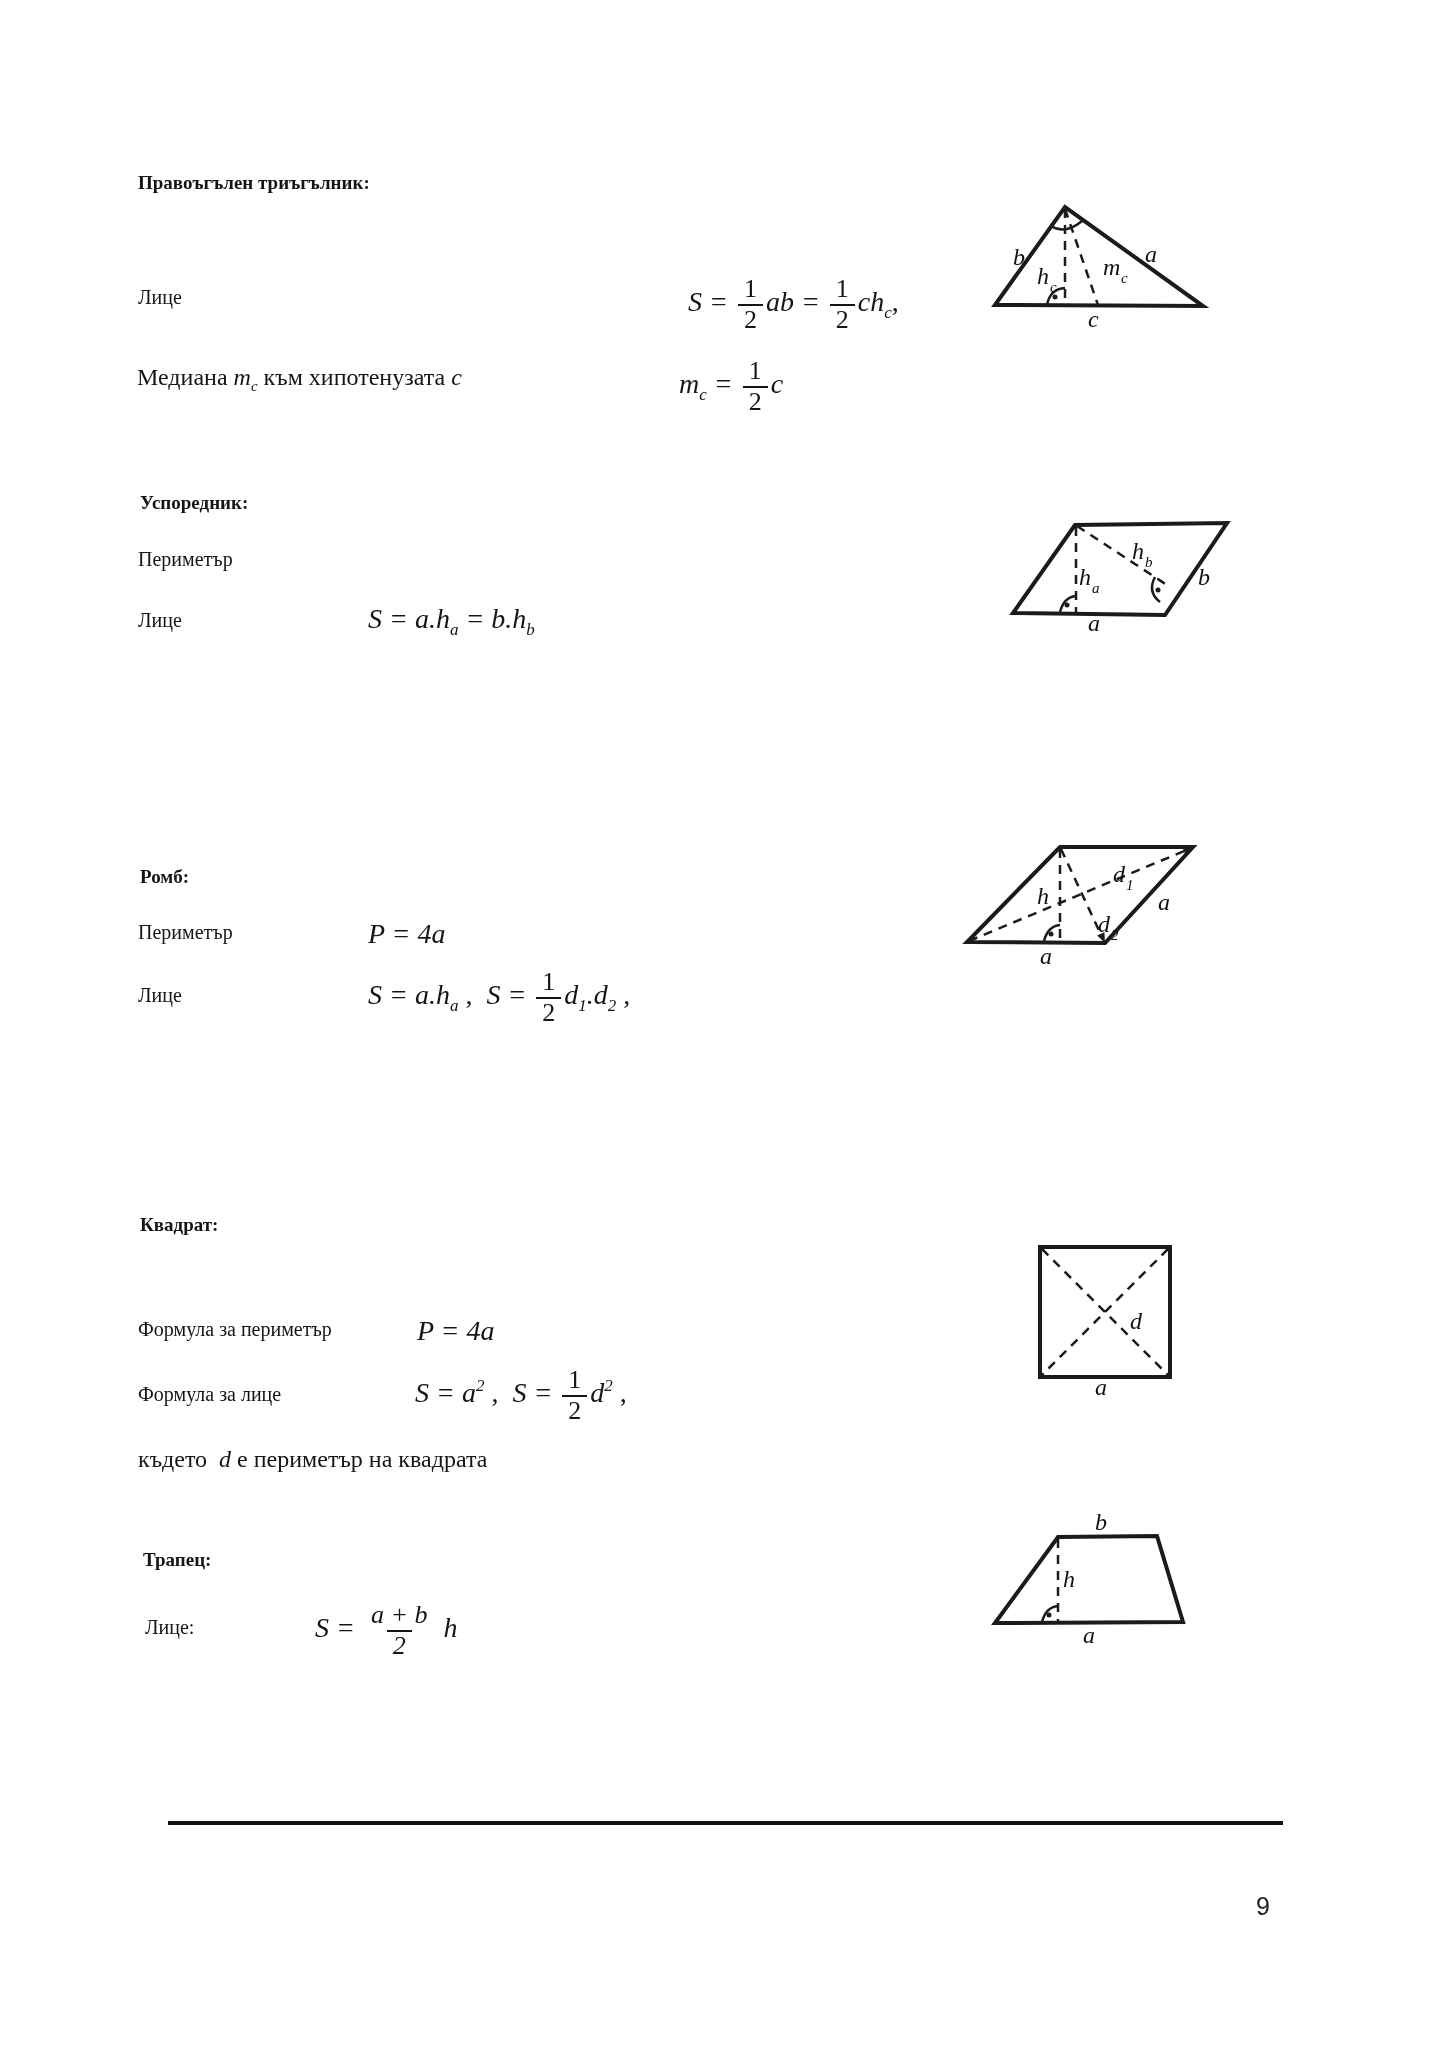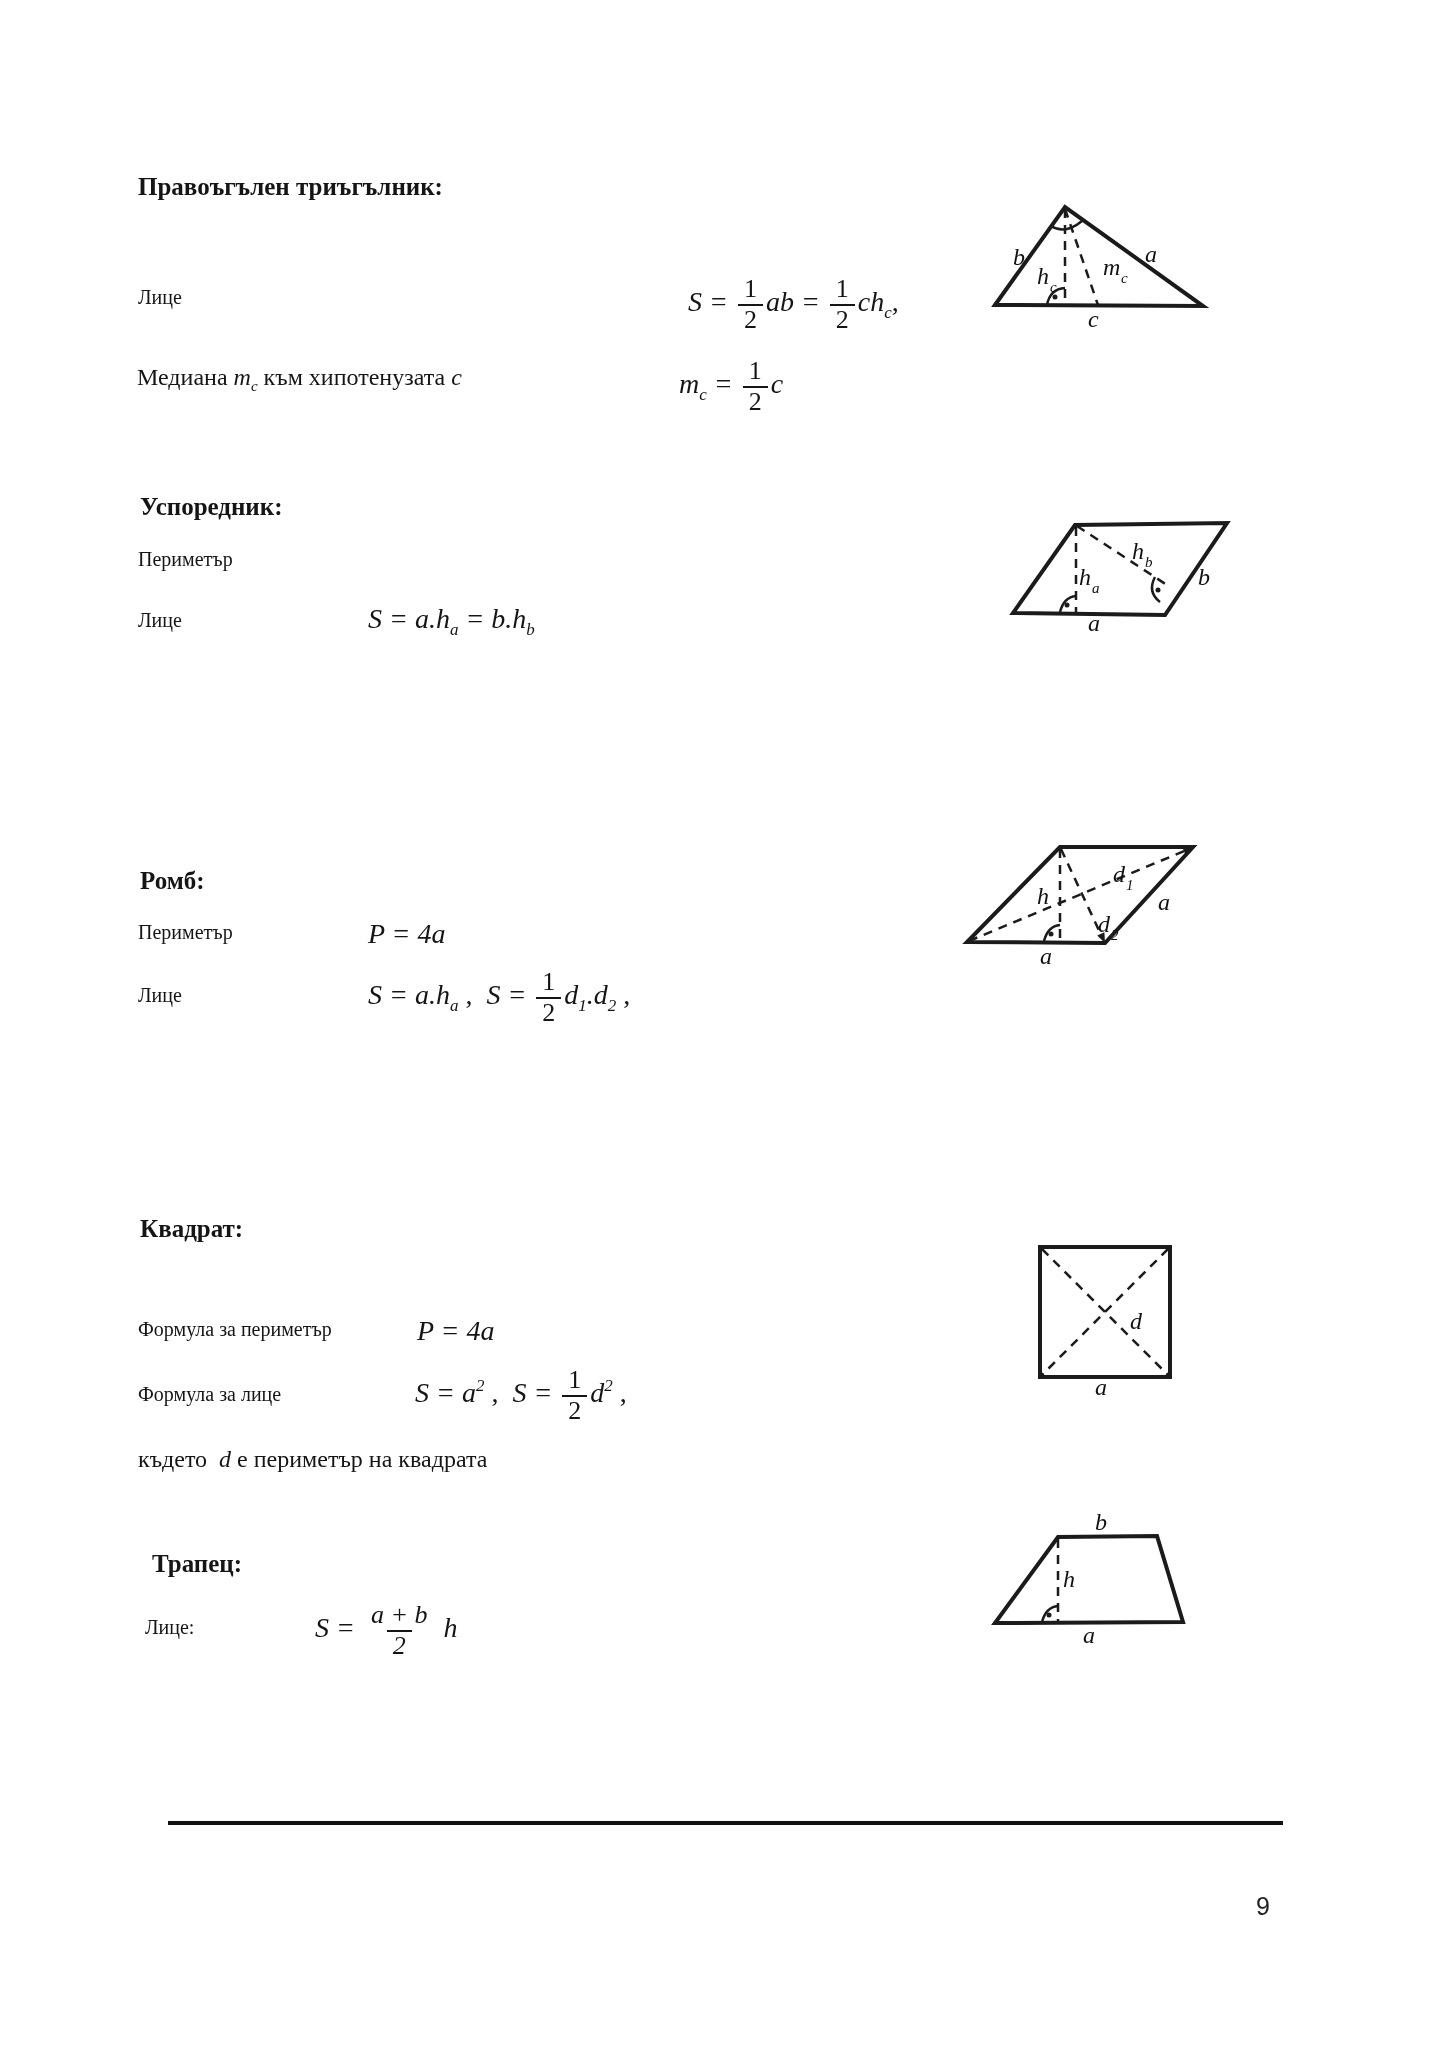--- a/index.html
+++ b/index.html
@@ -1,18 +1,18 @@
 <!DOCTYPE html>
 <html><head>
 <meta charset="utf-8">
 <style>
   html,body{margin:0;padding:0;background:#e8e8e8;}
   #page{position:relative;width:1448px;height:2048px;background:#ffffff;overflow:hidden;
         font-family:"Liberation Serif",serif;color:#151515;}
-  .heading{position:absolute;font-weight:bold;font-size:25px;line-height:1.2;white-space:pre;}
+  .heading{position:absolute;font-weight:bold;font-size:19px;line-height:1.2;white-space:pre;}
   .label{position:absolute;font-size:20px;line-height:1.2;white-space:pre;}
   .tokens{position:absolute;white-space:pre;}
   .fsize{font-size:28px;line-height:1.2;}
   .lsize{font-size:24px;line-height:1.2;text-align:right;}
   .tokens .it{font-style:italic;}
   .tokens .rm{font-style:normal;}
   .frac{display:inline-flex;flex-direction:column;align-items:center;vertical-align:middle;
         line-height:1.02;font-size:26px;font-style:normal;margin:0 3px;}
   .frac.it{font-style:italic;}
   .frac .num{padding:0 6px 1px;}
@@ -131,21 +131,21 @@
   <div class="tokens lsize" style="left:138px;top:1445px;"><span class="rm">където  </span><span class="it">d</span><span class="rm"> е периметър на квадрата</span></div>
 
   <svg class="fig" style="left:1035px;top:1240px;" width="140" height="158" viewBox="0 0 140 158">
     <rect class="edge" x="5" y="7" width="130" height="130"></rect>
     <line class="dash" x1="7" y1="9" x2="133" y2="135"></line>
     <line class="dash" x1="133" y1="9" x2="7" y2="135"></line>
     <text class="flab" x="95" y="89">d</text>
     <text class="flab" x="60" y="155">a</text>
   </svg>
 
-  <div class="heading" style="left:152px;top:1549px;">Трапец:</div>
+  <div class="heading" style="left:143px;top:1549px;">Трапец:</div>
 
   <div class="label" style="left:145px;top:1615px;">Лице:</div>
 
   <div class="tokens fsize" style="left:315px;top:1602px;"><span class="it">S = </span><span class="frac it"><span class="num">a + b</span><span class="den">2</span></span><span class="it"> h</span></div>
 
   <svg class="fig" style="left:983px;top:1503px;" width="215" height="155" viewBox="0 0 215 155">
     <polygon class="edge" points="12,120 200,119 174,33 75,34"></polygon>
     <line class="dash" x1="75" y1="36" x2="75" y2="120"></line>
     <path class="arc" d="M59,119 Q63,104 75,103"></path>
     <circle class="dot" cx="66" cy="112" r="2.5"></circle>

